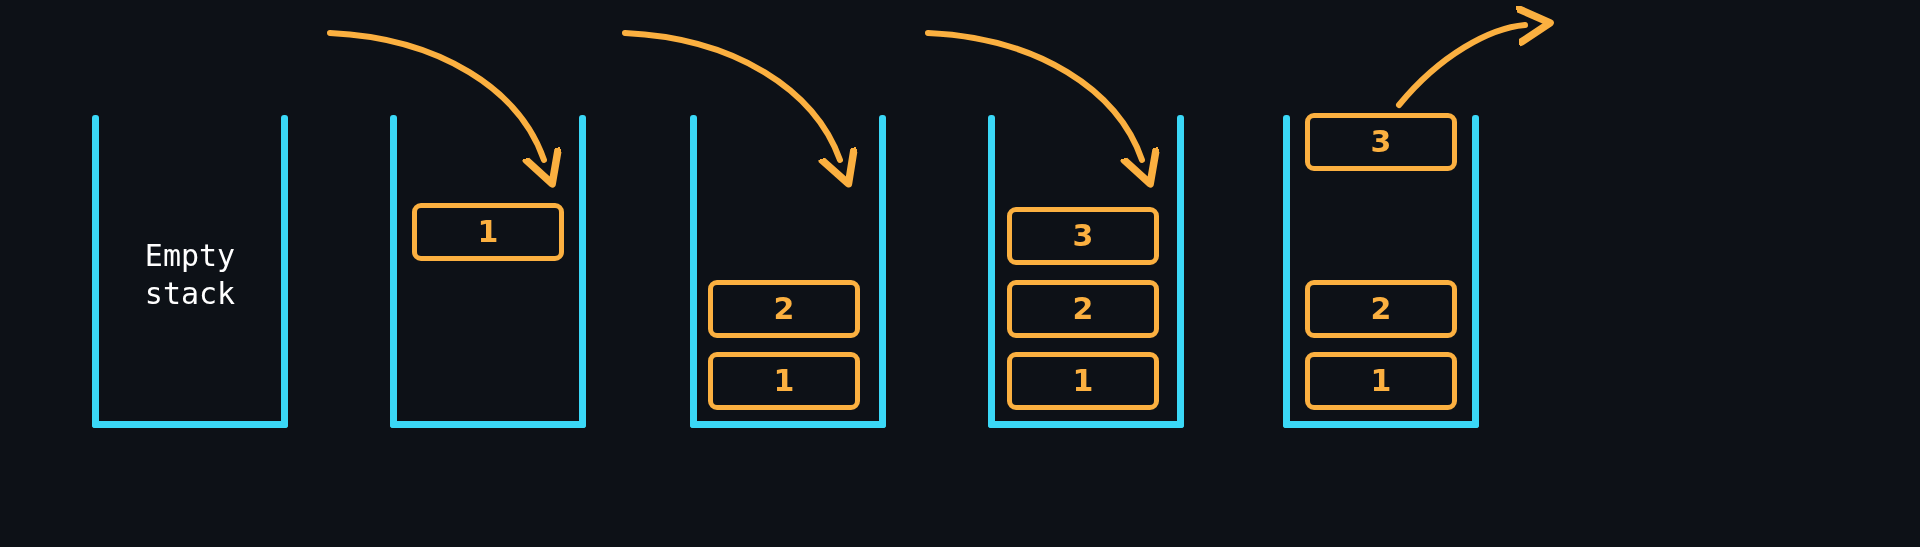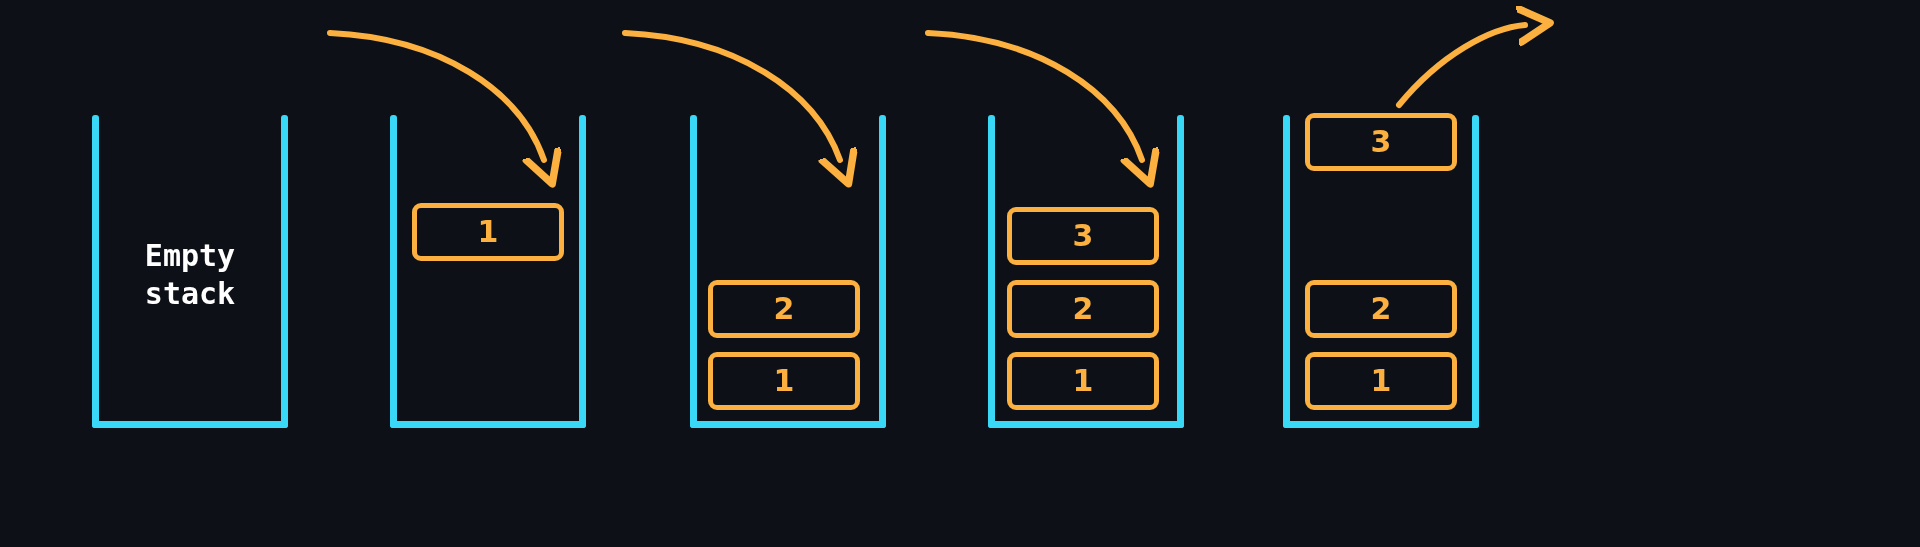--- a/index.html
+++ b/index.html
@@ -50,21 +50,21 @@
     display: flex;
     align-items: center;
     justify-content: center;
     line-height: 1;
     font-family: "DejaVu Sans", sans-serif;
   }
   .empty-label {
     position: absolute;
     color: #ffffff;
     font-family: "DejaVu Sans Mono", monospace;
-    font-weight: bold;
+    font-weight: normal;
     font-size: 30px;
     line-height: 1.25;
     text-align: center;
     white-space: pre-line;
   }
   .arrow-layer {
     position: absolute;
     left: 0;
     top: 0;
     width: 1920px;

